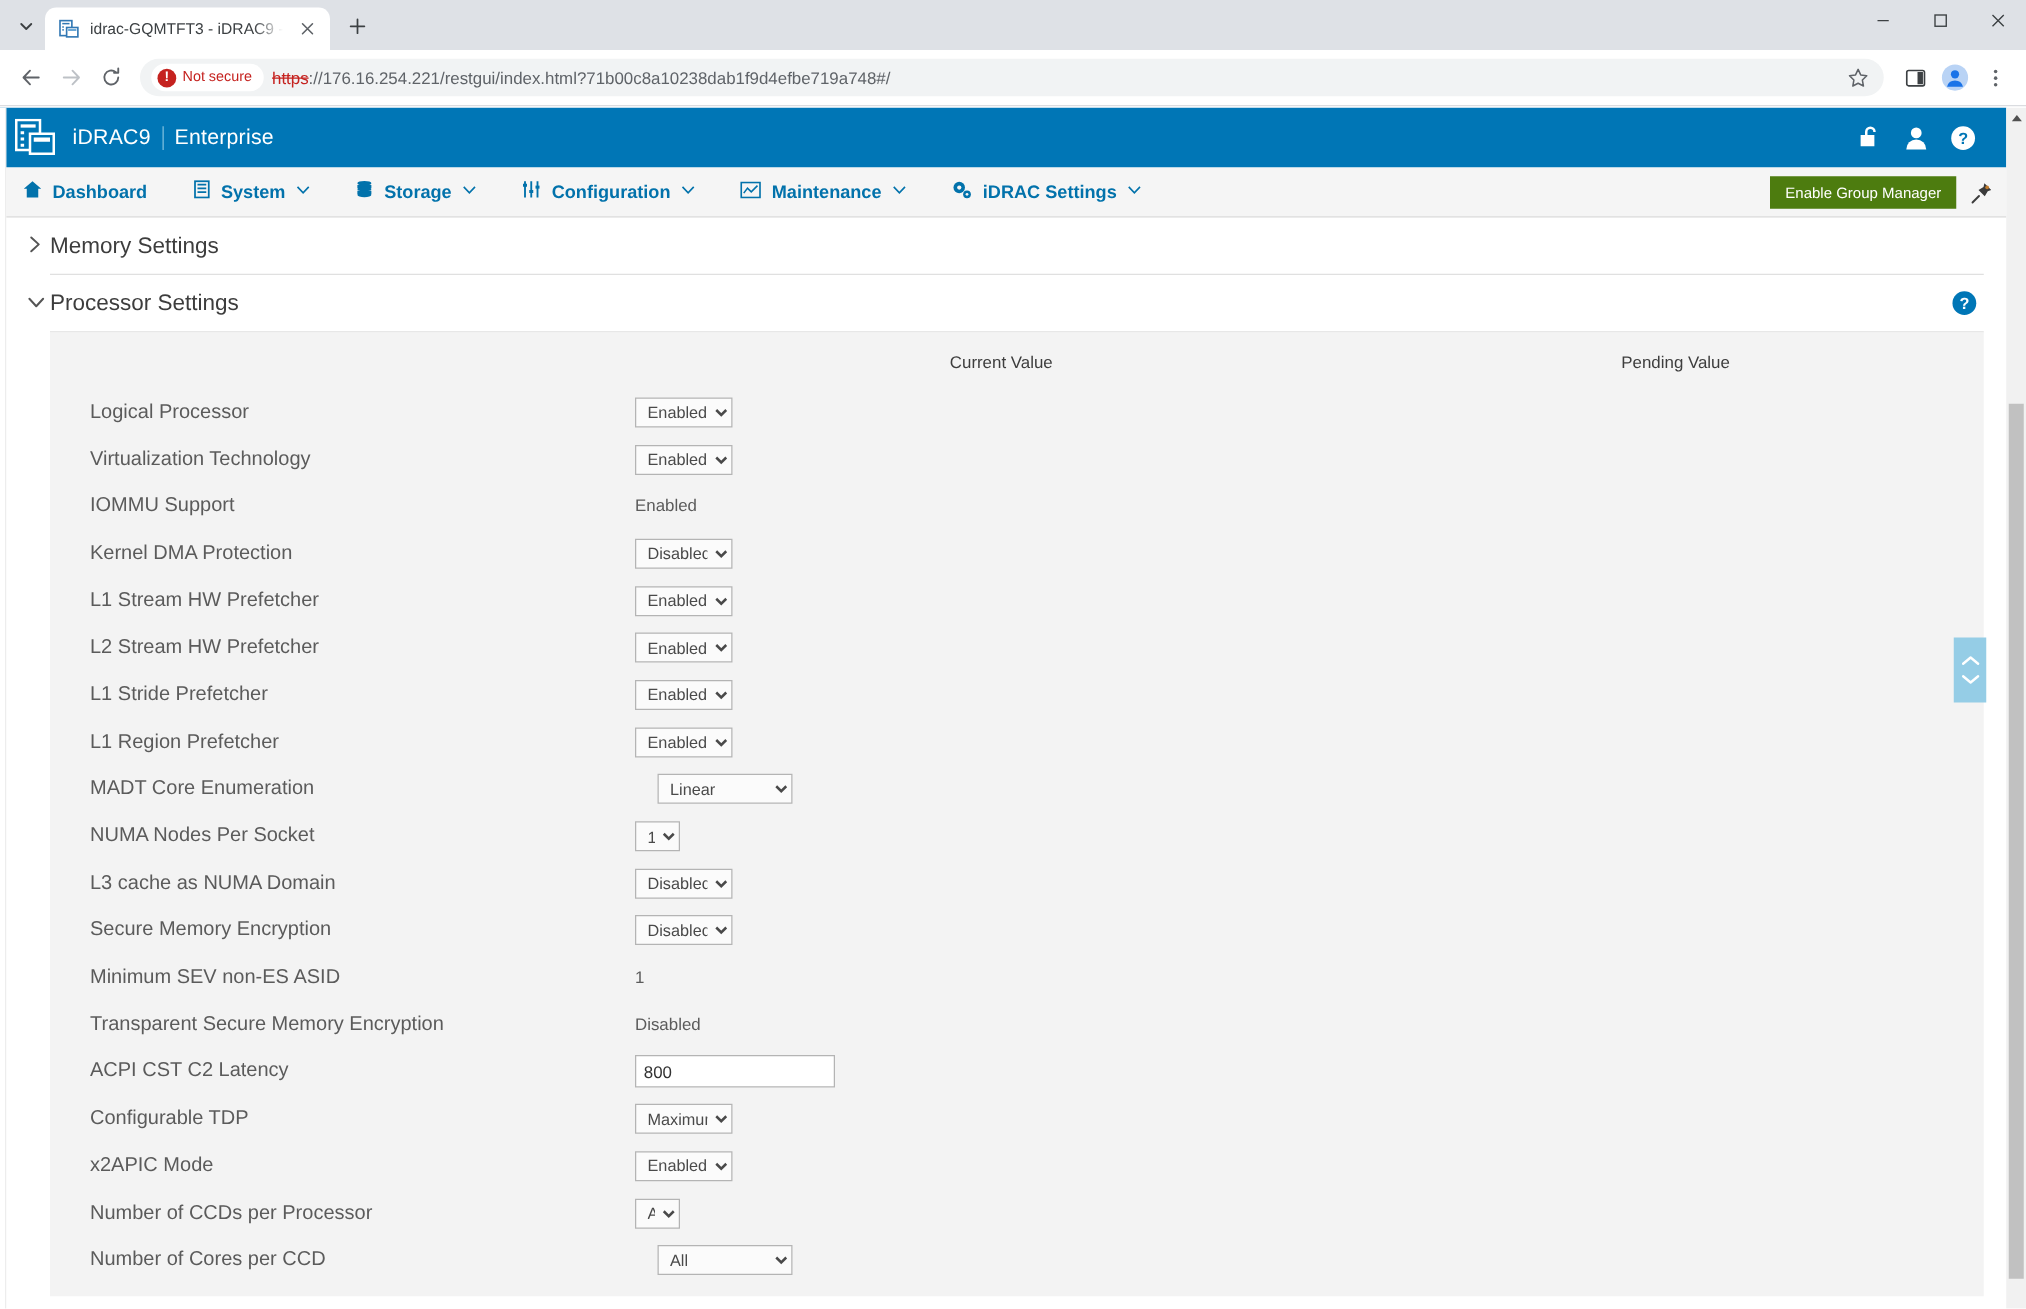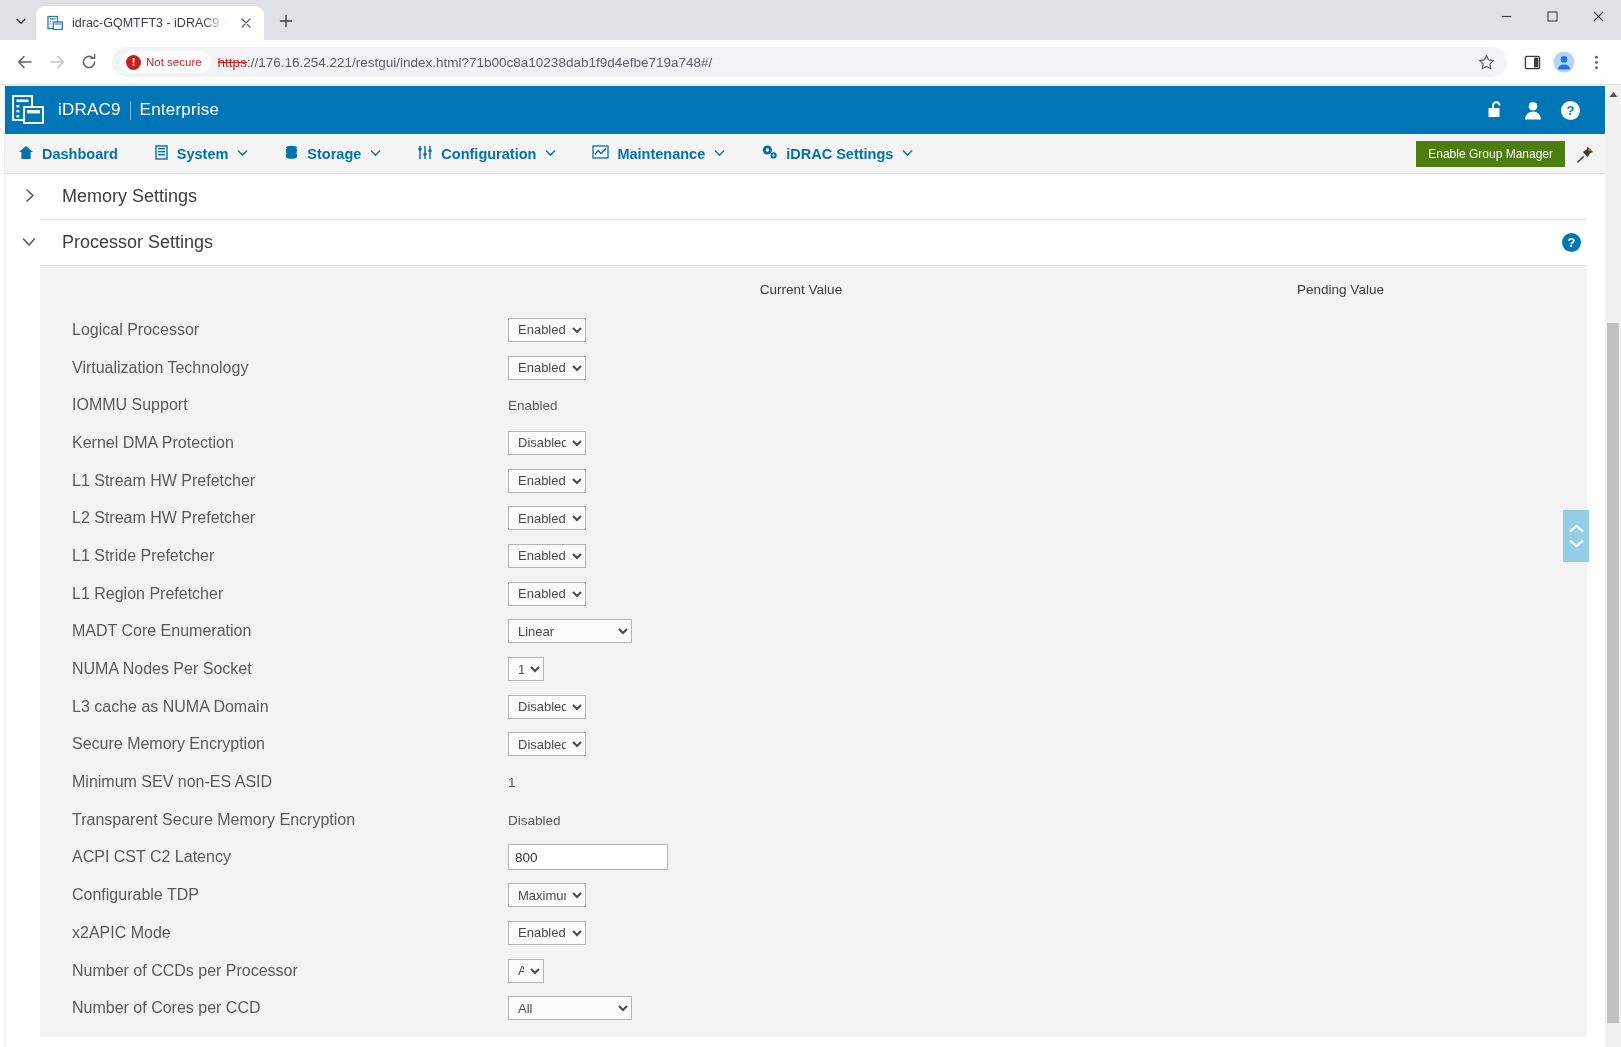--- a/index.html
+++ b/index.html
@@ -144,22 +144,22 @@
   .egm-btn {
     background: #4d7c0f; color: #fff; font-size: 12px;
     padding: 6px 12px; border: none; cursor: pointer;
     font-family: "Liberation Sans", sans-serif; white-space: nowrap;
   }
   .pin-btn { cursor: pointer; display: flex; align-items: center; }
 
   
   .content { background: #ffffff; padding-top: 0; }
   .accordion-head {
-    display: flex; align-items: center; gap: 26px;
-    padding: 12px 0 12px 22px; cursor: pointer; text-align: right;
+    display: flex; align-items: center; gap: 4px;
+    padding: 12px 0 12px 22px; cursor: pointer;
   }
   .accordion-head .chev { color: #5a5a5a; font-size: 17px; line-height: 1; width: 14px; }
   .accordion-title { font-size: 18px; color: #3d3d3d; font-weight: normal; }
   .accordion-rule { height: 1px; background: #e0e0e0; margin-left: 40px; margin-right: 18px; }
   .accordion-head-row { display: flex; align-items: center; justify-content: space-between; padding-right: 24px; }
   .help-dot {
     width: 19px; height: 19px; border-radius: 50%; background: #0076b6;
     color: #ffffff; font-size: 13px; font-weight: bold; text-align: center;
     line-height: 19px; cursor: pointer; flex: 0 0 19px;
   }
@@ -177,21 +177,21 @@
   .row-h { height: 37.7px; }
   .attr-label { font-size: 16px; color: #5b5b5b; white-space: nowrap; margin-top: 23px; }
   .val-static { font-size: 13.5px; color: #5b5b5b; }
   select.val {
     font-family: "Liberation Sans", sans-serif; font-size: 13px;
     color: #4a4a4a; background: #fbfbfb; border: 1px solid #b4b4b4;
     padding: 2px 3px 2px 5px; height: 24px; cursor: pointer;
   }
   select.w-sm { width: 36px; }
   select.w-md { width: 78px; }
-  select.w-lg { width: 124px; }
+  select.w-lg { width: 108px; margin-left: 18px; }
   input.val-text {
     font-family: "Liberation Sans", sans-serif; font-size: 13.5px;
     color: #333; background: #ffffff; border: 1px solid #b4b4b4;
     width: 160px; height: 26px; padding: 2px 6px; outline: none;
   }
 
   
   .scrollnav {
     position: absolute; right: 16px; top: 424px;
     width: 26px; height: 52px; background: #95cde6;

